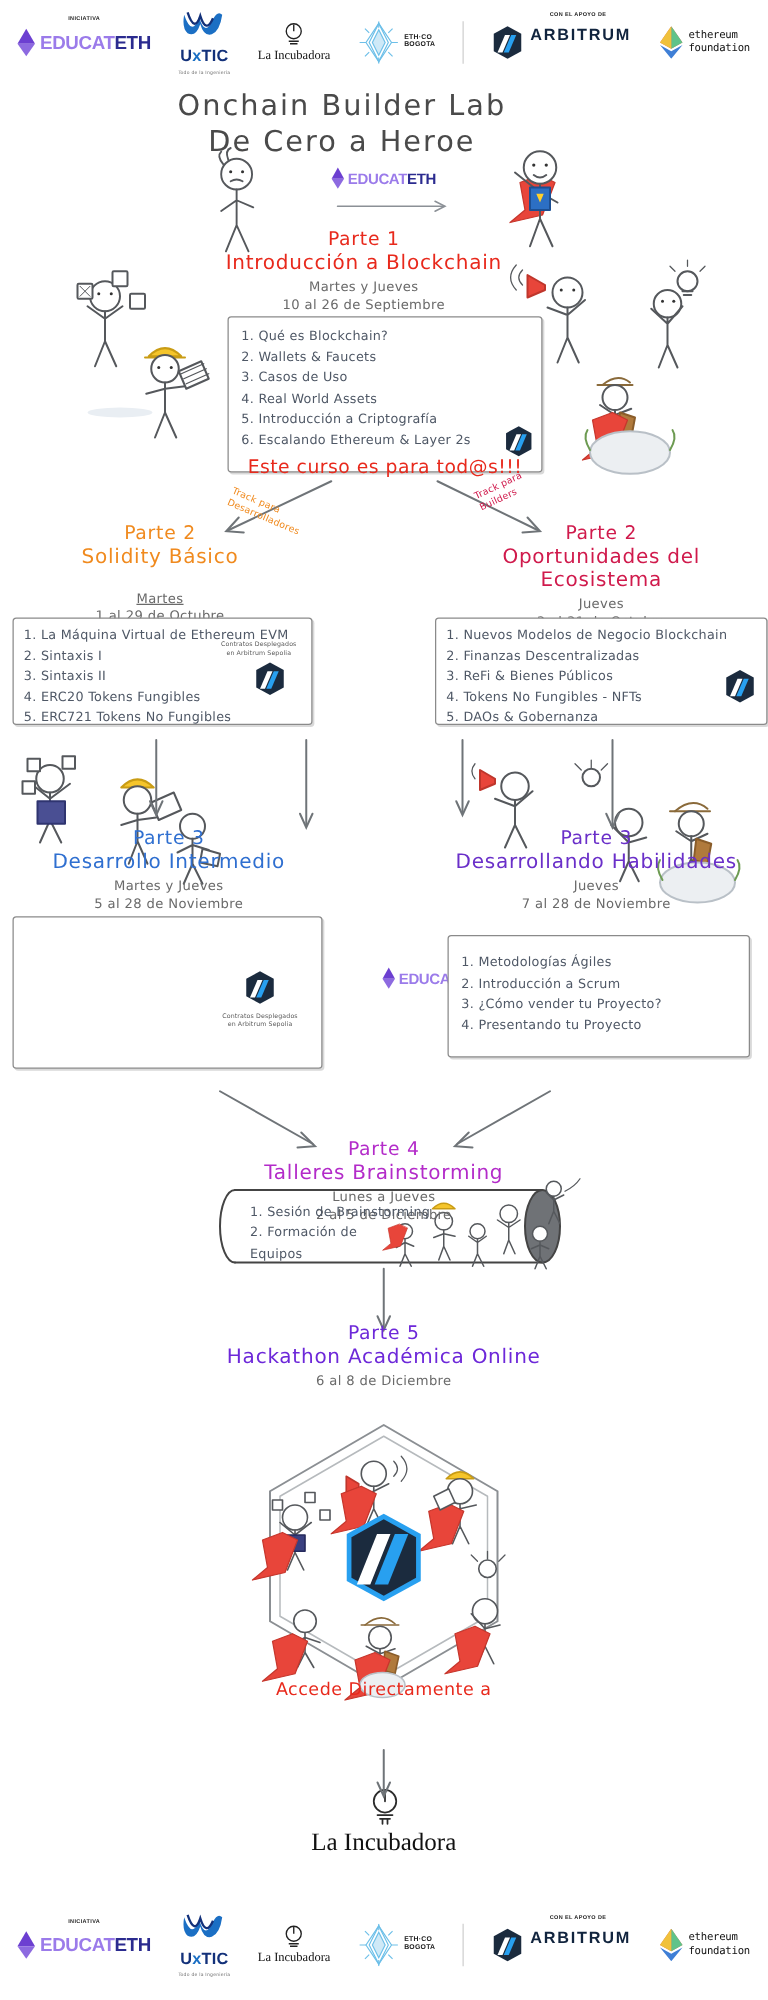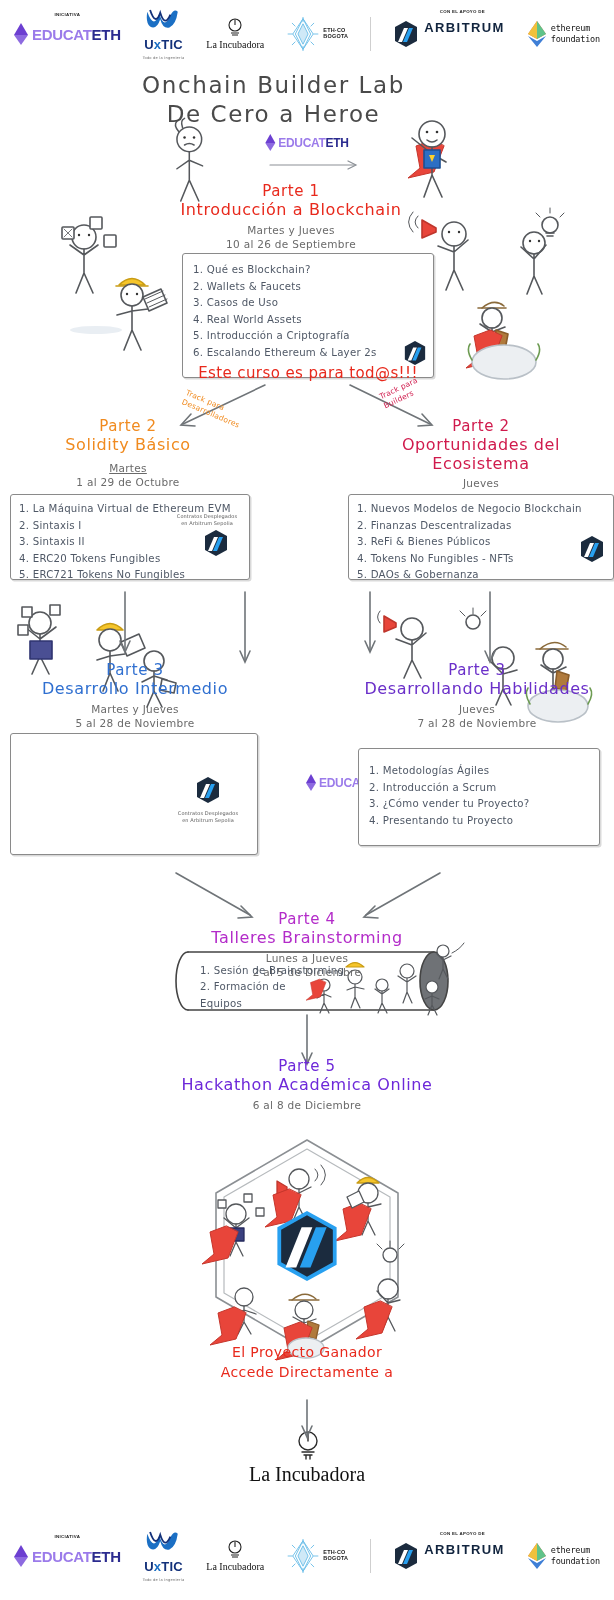--- a/index.html
+++ b/index.html
@@ -527,21 +527,21 @@
     <div>Desarrolladores</div>
   </div>
   <div class="track-lbl c-crimson" style="left:378px; top:393px; transform:rotate(-25deg); transform-origin:left top;">
     <div>Track para</div>
     <div>Builders</div>
   </div>
 
   <div class="abs ctr" style="left:8px; top:418px; width:240px;">
     <div class="part-h part-num c-orange">Parte 2</div>
     <div class="part-h part-name c-orange">Solidity Básico</div>
-    <div class="sched" style="margin-top:6px;text-decoration:underline;">Martes</div>
+    <div class="sched" style="margin-top:17px;text-decoration:underline;">Martes</div>
     <div class="sched">1 al 29 de Octubre</div>
   </div>
 
   <div class="card" style="left:10px; top:494px; width:240px; height:86px;">
     <div class="card-inner" style="padding:6px 8px;">
       <ol>
         <li>1. La Máquina Virtual de Ethereum EVM</li>
         <li>2. Sintaxis I</li>
         <li>3. Sintaxis II</li>
         <li>4. ERC20 Tokens Fungibles</li>
@@ -650,21 +650,20 @@
   </div>
 
   <svg style="position:absolute; left:272px; top:1208px; width:70px; height:76px;" viewBox="0 0 26 28">
     <path d="M13 1 L24 7 V21 L13 27 L2 21 V7 Z" fill="#28a0f0"></path>
     <path d="M13 2.6 L22.6 8 V20 L13 25.4 L3.4 20 V8 Z" fill="#1b2b3e"></path>
     <path d="M11 7 L15 7 L9 22 L5 22 Z" fill="#fff"></path>
     <path d="M16.3 7 L20.3 7 L14.3 22 L10.3 22 Z" fill="#28a0f0"></path>
   </svg>
 
   <div class="winner" style="top:1342px;">
-    <div>El Proyecto Ganador</div>
     <div>Accede Directamente a</div>
   </div>
 
   <div class="incu-big" style="top:1463px;">
     <span class="w">La Incubadora</span>
   </div>
 
   <div class="sponsor-bar bottom">
 
     <div class="sp">

